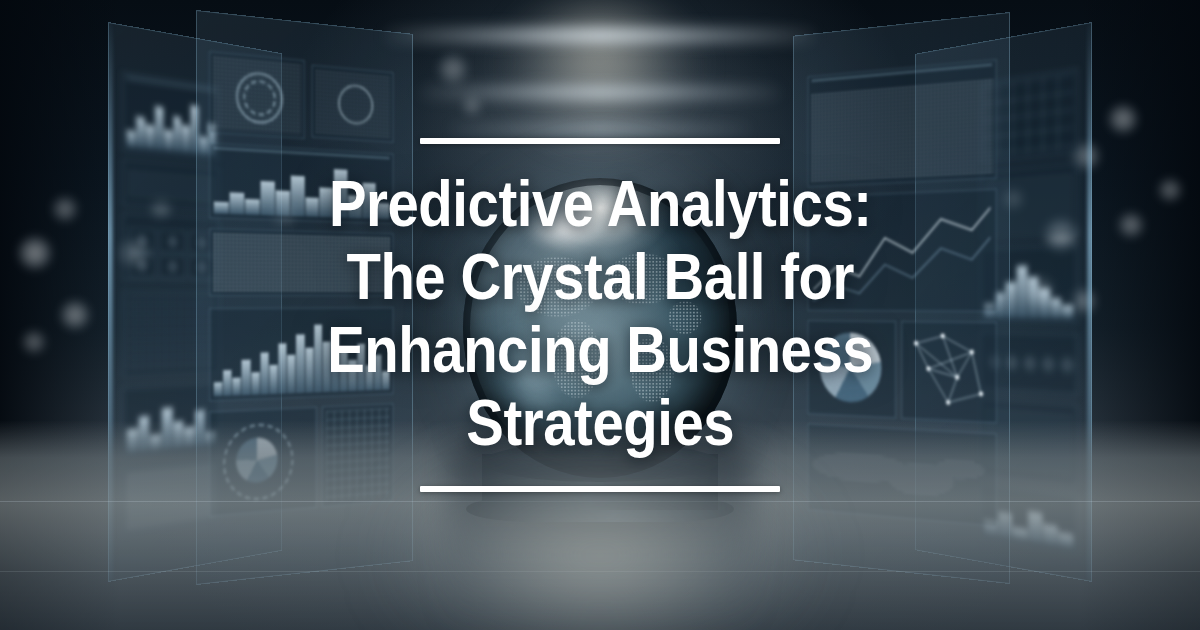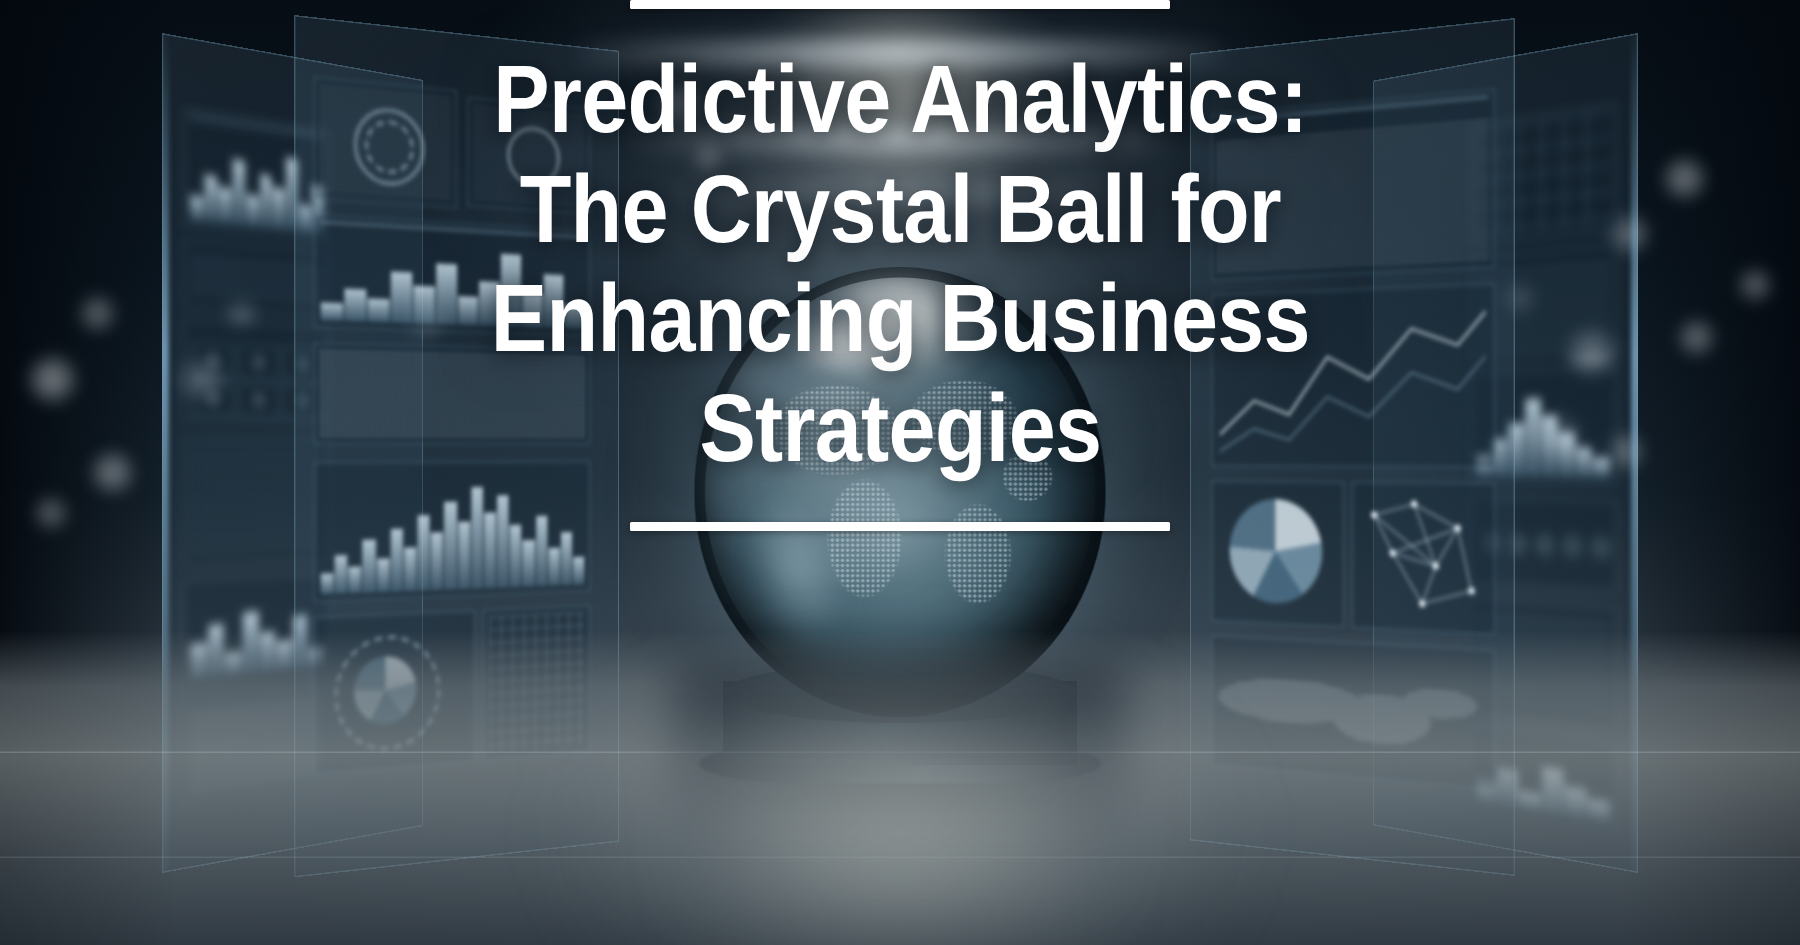--- a/index.html
+++ b/index.html
@@ -136,21 +136,21 @@
         radial-gradient(ellipse 12% 11% at 86% 46%,#000 55%,transparent 60%);}
   .ball-rim{position:absolute;inset:0;border-radius:50%;
     box-shadow:inset 0 0 0 7px rgba(10,18,26,.55), inset 0 -10px 28px rgba(0,0,0,.6);}
   .ball-spec{position:absolute;left:22%;top:9%;width:30%;height:16%;border-radius:50%;
     background:radial-gradient(ellipse,rgba(255,255,255,.80),rgba(255,255,255,0) 70%);filter:blur(5px);}
   .ball-spec2{position:absolute;left:14%;bottom:16%;width:22%;height:34%;border-radius:50%;
     background:radial-gradient(ellipse,rgba(205,228,240,.40),rgba(255,255,255,0) 72%);filter:blur(8px);transform:rotate(-18deg);}
 
   
   .title-wrap{position:absolute;inset:0;display:flex;flex-direction:column;
-    align-items:center;justify-content:flex-start;z-index:40;}
+    align-items:center;justify-content:center;z-index:40;}
   .rule{width:360px;height:6px;background:#ffffff;border-radius:1px;
     box-shadow:0 1px 5px rgba(0,0,0,.35);}
   .rule.top{margin-bottom:24px;}
   .rule.bottom{margin-top:26px;}
   .headline{
     margin:0;padding:0 40px;
     font-family:"Liberation Sans",sans-serif;
     font-weight:700;
     font-size:64px;
     line-height:1.14;

